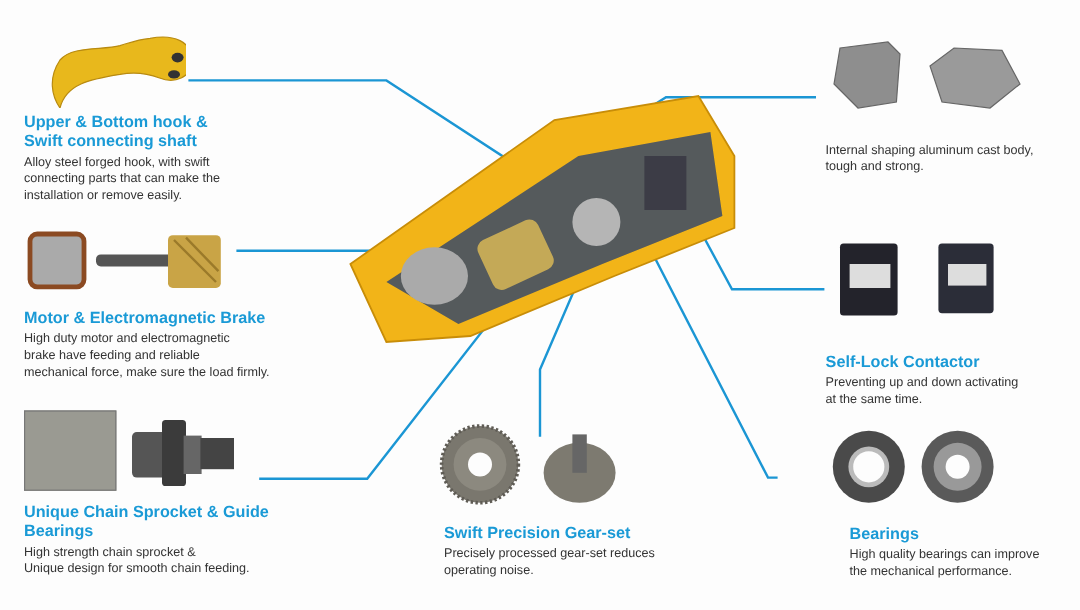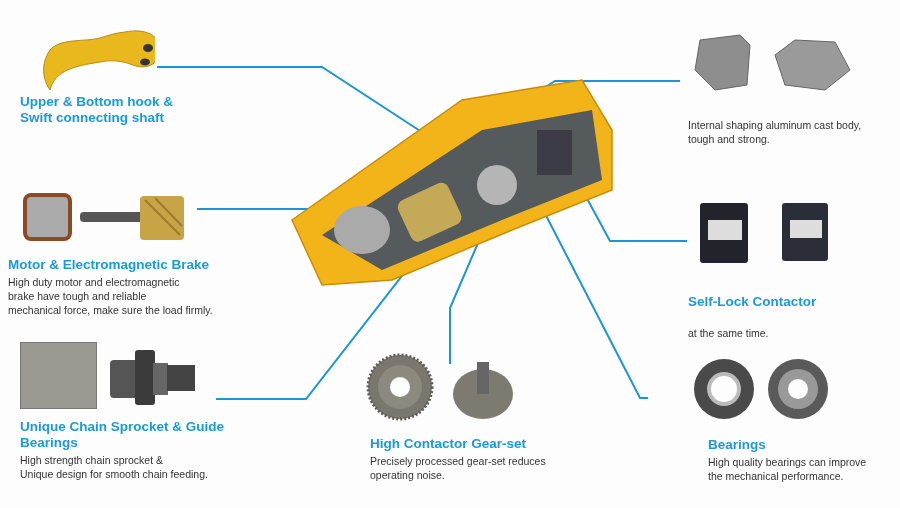--- a/index.html
+++ b/index.html
@@ -79,42 +79,43 @@
   <path d="M10,150 L180,30 L300,10 L330,60 L330,120 L230,160 L110,210 L40,215 Z" fill="#f2b418" stroke="#c88d08" stroke-width="1.5"></path>
   <path d="M40,165 L200,60 L310,40 L320,110 L220,150 L100,200 Z" fill="#555a5c"></path>
   <rect x="120" y="120" width="55" height="45" rx="8" fill="#c4a957" transform="rotate(-25 147 142)"></rect>
   <ellipse cx="80" cy="160" rx="28" ry="24" fill="#aaa"></ellipse>
   <circle cx="215" cy="115" r="20" fill="#b5b5b5"></circle>
   <rect x="255" y="60" width="35" height="45" fill="#3c3c46"></rect>
 </svg>
 
 <div class="callout" style="left:20px;top:94px;width:240px">
   <h3><span>Upper &amp; Bottom hook &amp;</span><br><span>Swift connecting shaft</span></h3>
+  <p><span>Alloy steel forged hook, with swift</span><br><span>connecting parts that can make the</span><br><span>installation or remove easily.</span></p>
 </div>
 
-<div class="callout" style="left:8px;top:257px;width:260px">
+<div class="callout" style="left:20px;top:257px;width:260px">
   <h3><span>Motor &amp; Electromagnetic Brake</span></h3>
-  <p><span>High duty motor and electromagnetic</span><br><span>brake have tough and reliable</span><br><span>mechanical force, make sure the load firmly.</span></p>
+  <p><span>High duty motor and electromagnetic</span><br><span>brake have feeding and reliable</span><br><span>mechanical force, make sure the load firmly.</span></p>
 </div>
 
 <div class="callout" style="left:20px;top:419px;width:260px">
   <h3><span>Unique Chain Sprocket &amp; Guide</span><br><span>Bearings</span></h3>
   <p><span>High strength chain sprocket &amp;</span><br><span>Unique design for smooth chain feeding.</span></p>
 </div>
 
 <div class="callout" style="left:370px;top:436px;width:240px">
-  <h3><span>High Contactor Gear-set</span></h3>
+  <h3><span>Swift Precision Gear-set</span></h3>
   <p><span>Precisely processed gear-set reduces</span><br><span>operating noise.</span></p>
 </div>
 
 <div class="callout" style="left:688px;top:116px;width:210px">
   <p><span>Internal shaping aluminum cast body,</span><br><span>tough and strong.</span></p>
 </div>
 
 <div class="callout" style="left:688px;top:294px;width:210px">
   <h3><span>Self-Lock Contactor</span></h3>
-  <p><br><span>at the same time.</span></p>
+  <p><span>Preventing up and down activating</span><br><span>at the same time.</span></p>
 </div>
 
 <div class="callout" style="left:708px;top:437px;width:210px">
   <h3><span>Bearings</span></h3>
   <p><span>High quality bearings can improve</span><br><span>the mechanical performance.</span></p>
 </div>
 
 </body></html>

